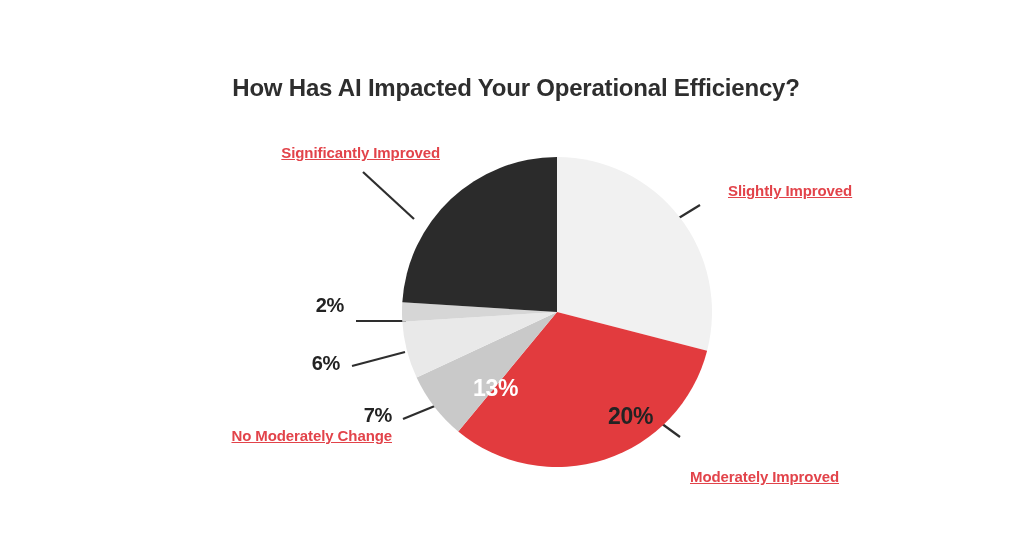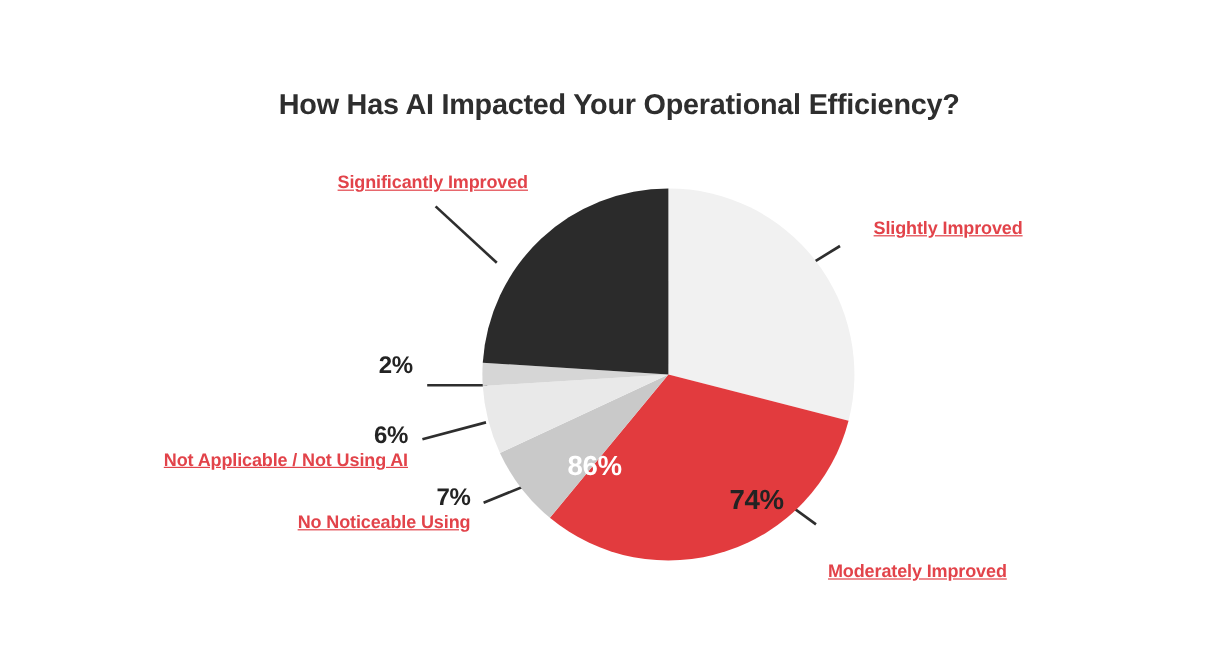--- a/index.html
+++ b/index.html
@@ -110,23 +110,23 @@
         <path d="M 0 0 L -98.76 119.53 A 155 155 0 0 1 -140.36 65.53 Z" fill="#C9C9C9"></path>
 
         <path d="M 0 0 L -140.36 65.53 A 155 155 0 0 1 -154.70 9.73 Z" fill="#E9E9E9"></path>
 
         <path d="M 0 0 L -154.70 9.73 A 155 155 0 0 1 -154.70 -9.73 Z" fill="#D6D6D6"></path>
 
         <path d="M 0 0 L -154.70 -9.73 A 155 155 0 0 1 0 -155 Z" fill="#2B2B2B"></path>
       </g>
     </svg>
 
-    <span class="slice-value" style="left: 93px; top: 225px; color:#FFFFFF;">86%</span>
+    <span class="slice-value" style="left: 93px; top: 225px; color:#FFFFFF;">13%</span>
 
-    <span class="slice-value" style="left: 228px; top: 253px; color:#232323;">74%</span>
+    <span class="slice-value" style="left: 228px; top: 253px; color:#232323;">20%</span>
 
     <span class="slice-value" style="left: 172px; top: 378px; color:#FFFFFF;">32%</span>
   </div>
 
   <div class="callout left-side" style="left: 0px; top: 144px; width: 440px;">
     <span class="cat">Significantly Improved</span>
   </div>
 
   <div class="callout right-side" style="left: 708px; top: 182px; margin-left: 20px;">
     <span class="cat">Slightly Improved</span>
@@ -135,21 +135,20 @@
   <div class="callout right-side" style="left: 690px; top: 468px;">
     <span class="cat">Moderately Improved</span>
   </div>
 
   <div class="callout left-side" style="left: 0px; top: 294px; width: 344px;">
     <span class="pct">2%</span>
   </div>
 
   <div class="callout left-side" style="left: 0px; top: 352px; width: 340px;">
     <span class="pct">6%</span>
-    <span class="cat">Not Applicable / Not Using AI</span>
   </div>
 
   <div class="callout left-side" style="left: 0px; top: 404px; width: 392px;">
     <span class="pct">7%</span>
-    <span class="cat">No Noticeable Using</span>
+    <span class="cat">No Moderately Change</span>
   </div>
 
 </div>
 
 </body></html>

